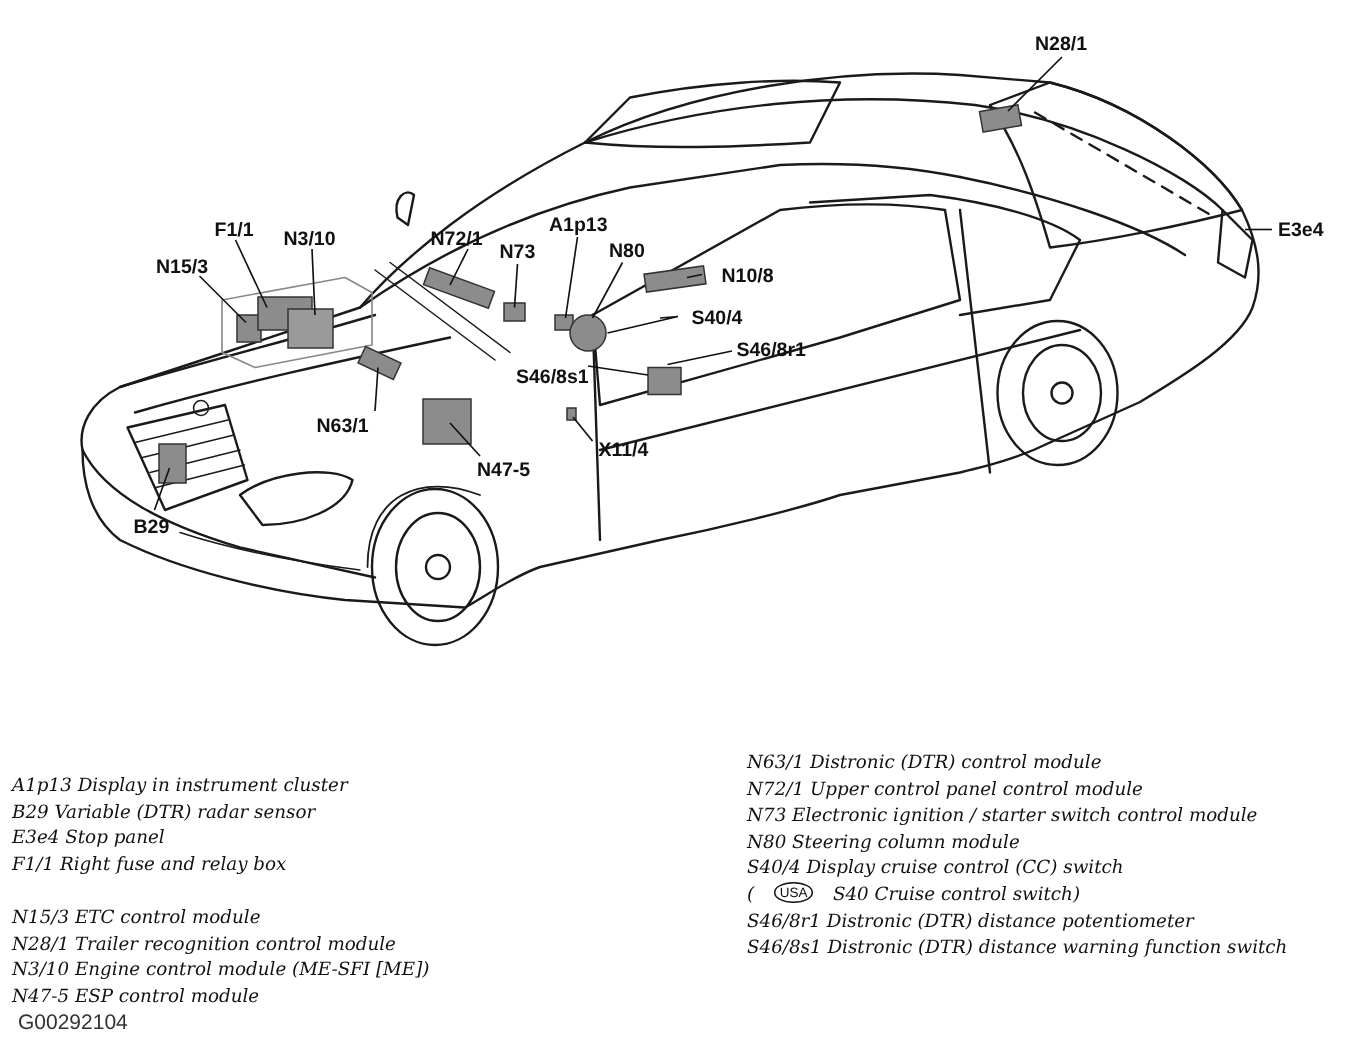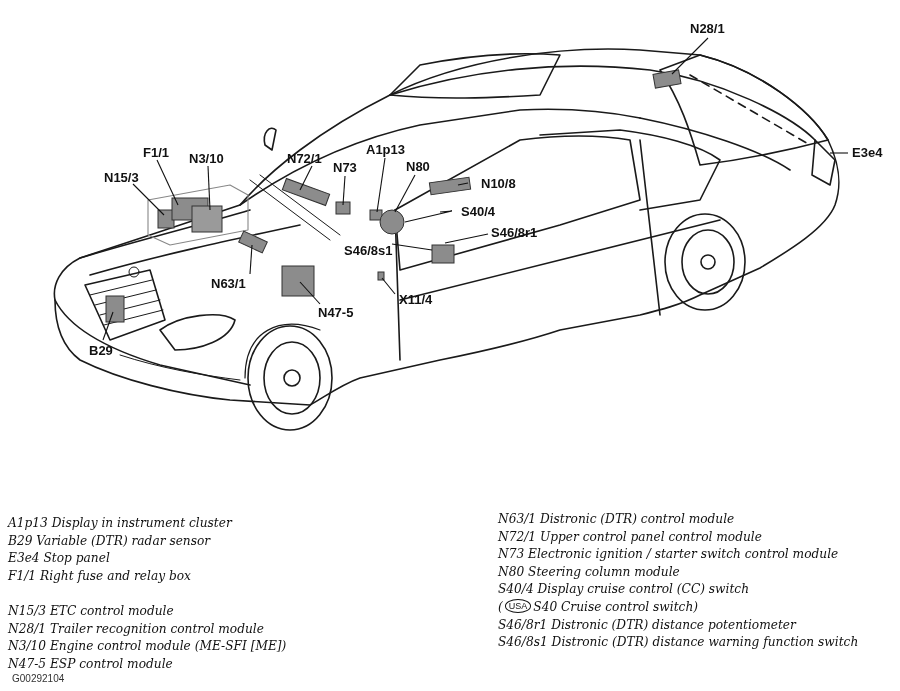--- a/index.html
+++ b/index.html
@@ -2,24 +2,24 @@
 <html><head>
 <meta charset="utf-8">
 <style>
   html, body { margin:0; padding:0; background:#ffffff; }
   body { width:900px; height:691px; position:relative; overflow:hidden; }
   #diagram { position:absolute; left:0; top:0; width:900px; height:491px; }
   .lbl { font-family:"Liberation Sans", sans-serif; font-weight:bold; font-size:13px; fill:#111; }
   .legend { position:absolute; font-family:"DejaVu Serif", serif; font-style:italic; font-size:12.2px; color:#111; line-height:17.6px; }
   .legend div { white-space:nowrap; }
   #legend-left { left:8px; top:515px; }
-  #legend-right { left:498px; top:511px; }
+  #legend-right { left:498px; top:500px; }
   .gap { height:17.6px; }
-  .usa { display:inline-block; border:1px solid #111; border-radius:50%; font-family:"Liberation Sans", sans-serif; font-style:normal; font-size:9px; padding:0 3px; line-height:12px; vertical-align:2px; margin:0 2px; }
-  #figure-id { position:absolute; left:12px; top:673px; font-family:"Liberation Sans", sans-serif; font-size:10px; color:#333; }
+  .usa { display:inline-block; border:1px solid #111; border-radius:50%; font-family:"Liberation Sans", sans-serif; font-style:normal; font-size:9px; padding:0 3px; line-height:12px; vertical-align:2px; margin:0 13px; }
+  #figure-id { position:absolute; left:12px; top:673px; font-family:"Liberation Sans", sans-serif; font-size:14px; color:#333; }
 </style>
 </head>
 <body>
 
 <svg id="diagram" viewBox="0 0 900 491" xmlns="http://www.w3.org/2000/svg">
   <g fill="none" stroke="#1a1a1a" stroke-width="1.6" stroke-linejoin="round" stroke-linecap="round">
 
     <path d="M55 300 C52 285 60 268 80 258 L150 235 L240 205 C270 170 320 130 390 95 C460 60 560 45 640 50 L700 55 C760 70 810 110 828 140 C840 165 842 185 835 205 C826 228 790 250 760 268 L700 295 C680 305 660 310 640 315 L560 330 C530 340 480 352 440 360 L360 378 C340 385 320 400 310 405 L230 400 C180 395 120 380 80 360 C60 345 55 320 55 300 Z"></path>
 
     <path d="M240 205 C290 170 350 140 420 125 L520 110 C560 108 600 110 640 118"></path>

